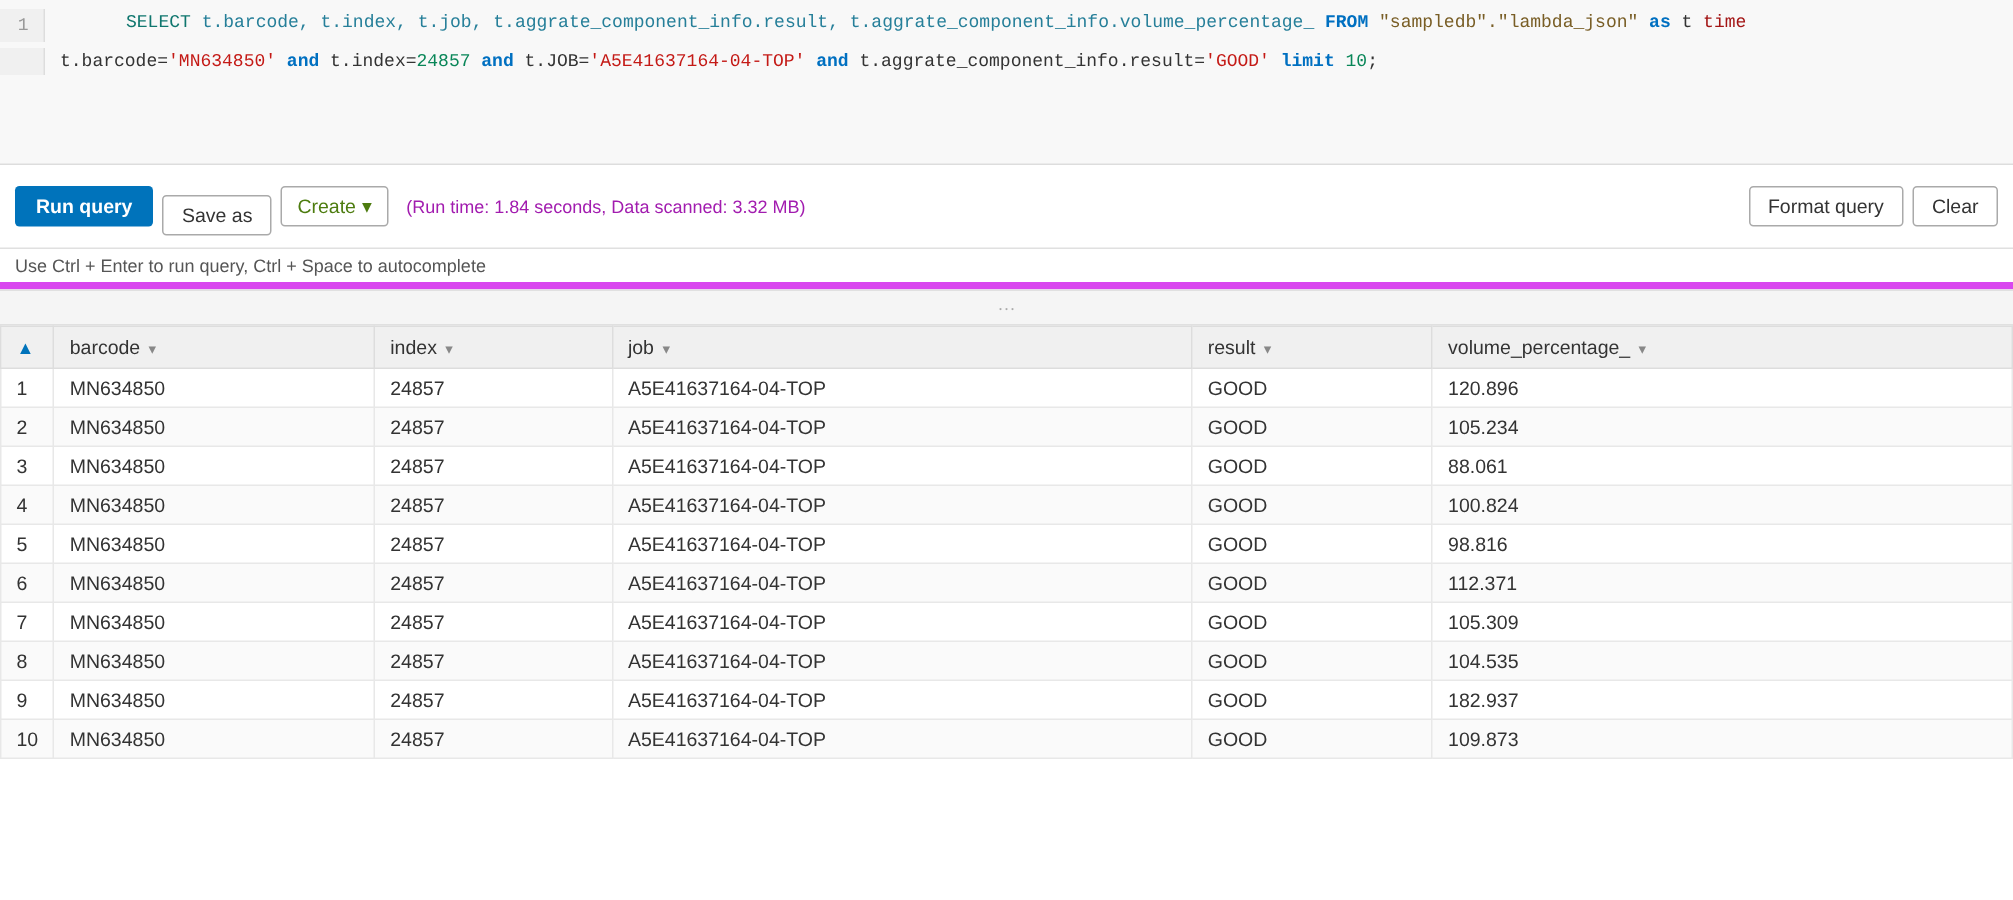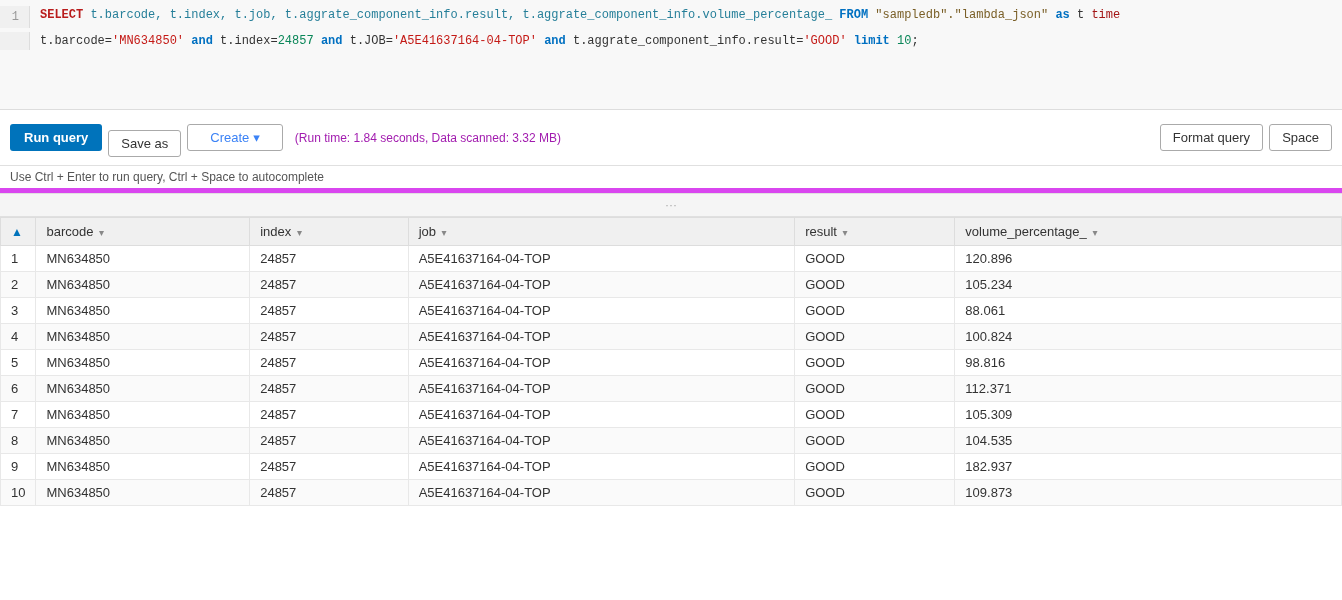--- a/index.html
+++ b/index.html
@@ -30,21 +30,21 @@
       background: #f0f0f0;
       border-right: 1px solid #ddd;
       padding-top: 2px;
       padding-bottom: 2px;
     }
     .code-content {
       padding-left: 10px;
       flex: 1;
       background: #f8f8f8;
     }
-    .kw-select { color: #b91c1c; font-weight: bold; }
+    .kw-select { color: #0f766e; font-weight: normal; margin-left: 44px; }
     .kw-from { color: #0070c1; font-weight: bold; }
     .kw-as { color: #0070c1; font-weight: bold; }
     .kw-where { color: #a31515; }
     .kw-and { color: #0070c1; font-weight: bold; }
     .kw-limit { color: #0070c1; font-weight: bold; }
     .str-val { color: #c41a16; }
     .tbl-name { color: #795e26; }
     .field-name { color: #267f99; }
     .num-val { color: #098658; }
 
@@ -72,23 +72,23 @@
       color: #333;
       border: 1px solid #aaa;
       padding: 5px 12px;
       border-radius: 3px;
       cursor: pointer;
       font-size: 13px;
       margin-top: 12px;
     }
     .btn-create {
       background: #fff;
-      color: #3b82f6;
+      color: #4d7c0f;
       border: 1px solid #aaa;
-      padding: 5px 22px;
+      padding: 5px 10px;
       border-radius: 3px;
       cursor: pointer;
       font-size: 13px;
       display: flex;
       align-items: center;
       gap: 4px;
     }
     .run-info {
       color: #a21caf;
       font-size: 12px;
@@ -216,21 +216,21 @@
 <div class="toolbar">
   <button class="btn-run">Run query</button>
   <button class="btn-secondary">Save as</button>
   <button class="btn-create">
     <span>Create</span>
     <span>▾</span>
   </button>
   <span class="run-info">(Run time: 1.84 seconds, Data scanned: 3.32 MB)</span>
   <div class="spacer"></div>
   <button class="btn-format">Format query</button>
-  <button class="btn-clear">Space</button>
+  <button class="btn-clear">Clear</button>
 </div>
 
 <div class="hint-bar">
   <span>Use Ctrl + Enter to run query, Ctrl + Space to autocomplete</span>
 </div>
 
 <div class="divider">···</div>
 
 <div class="results-section">
   <table class="results-table">

